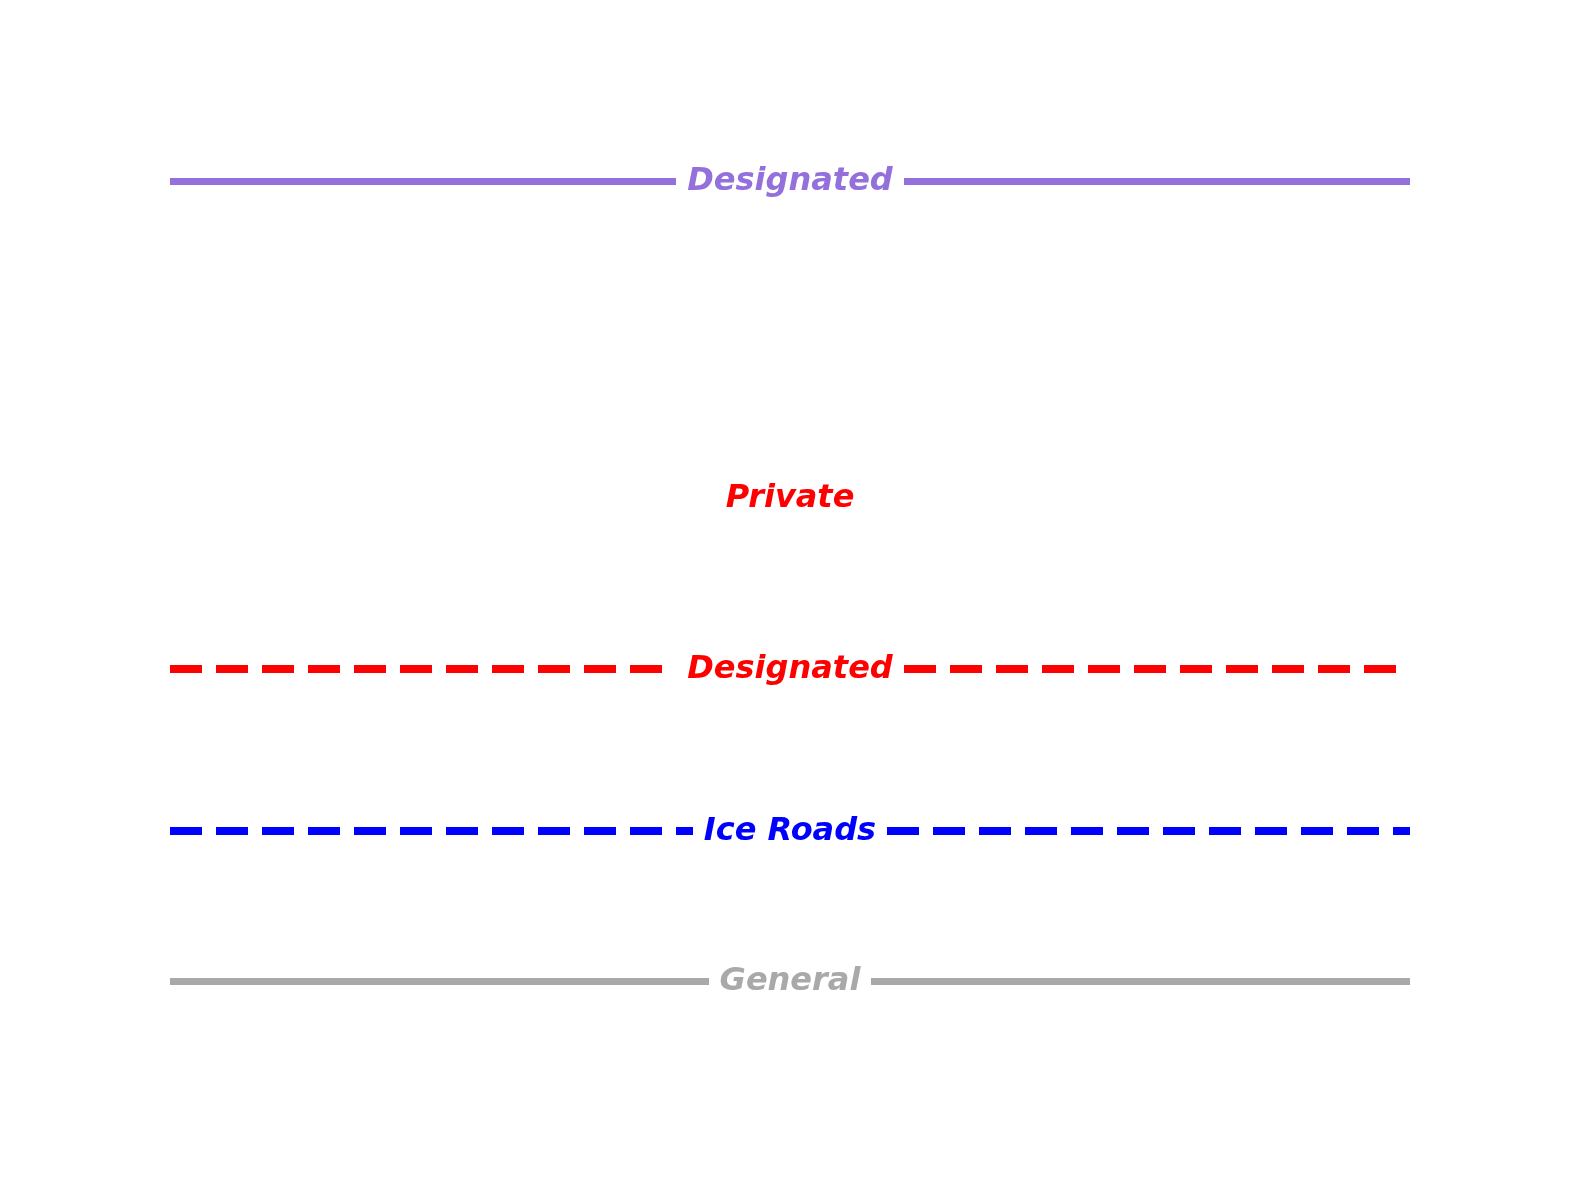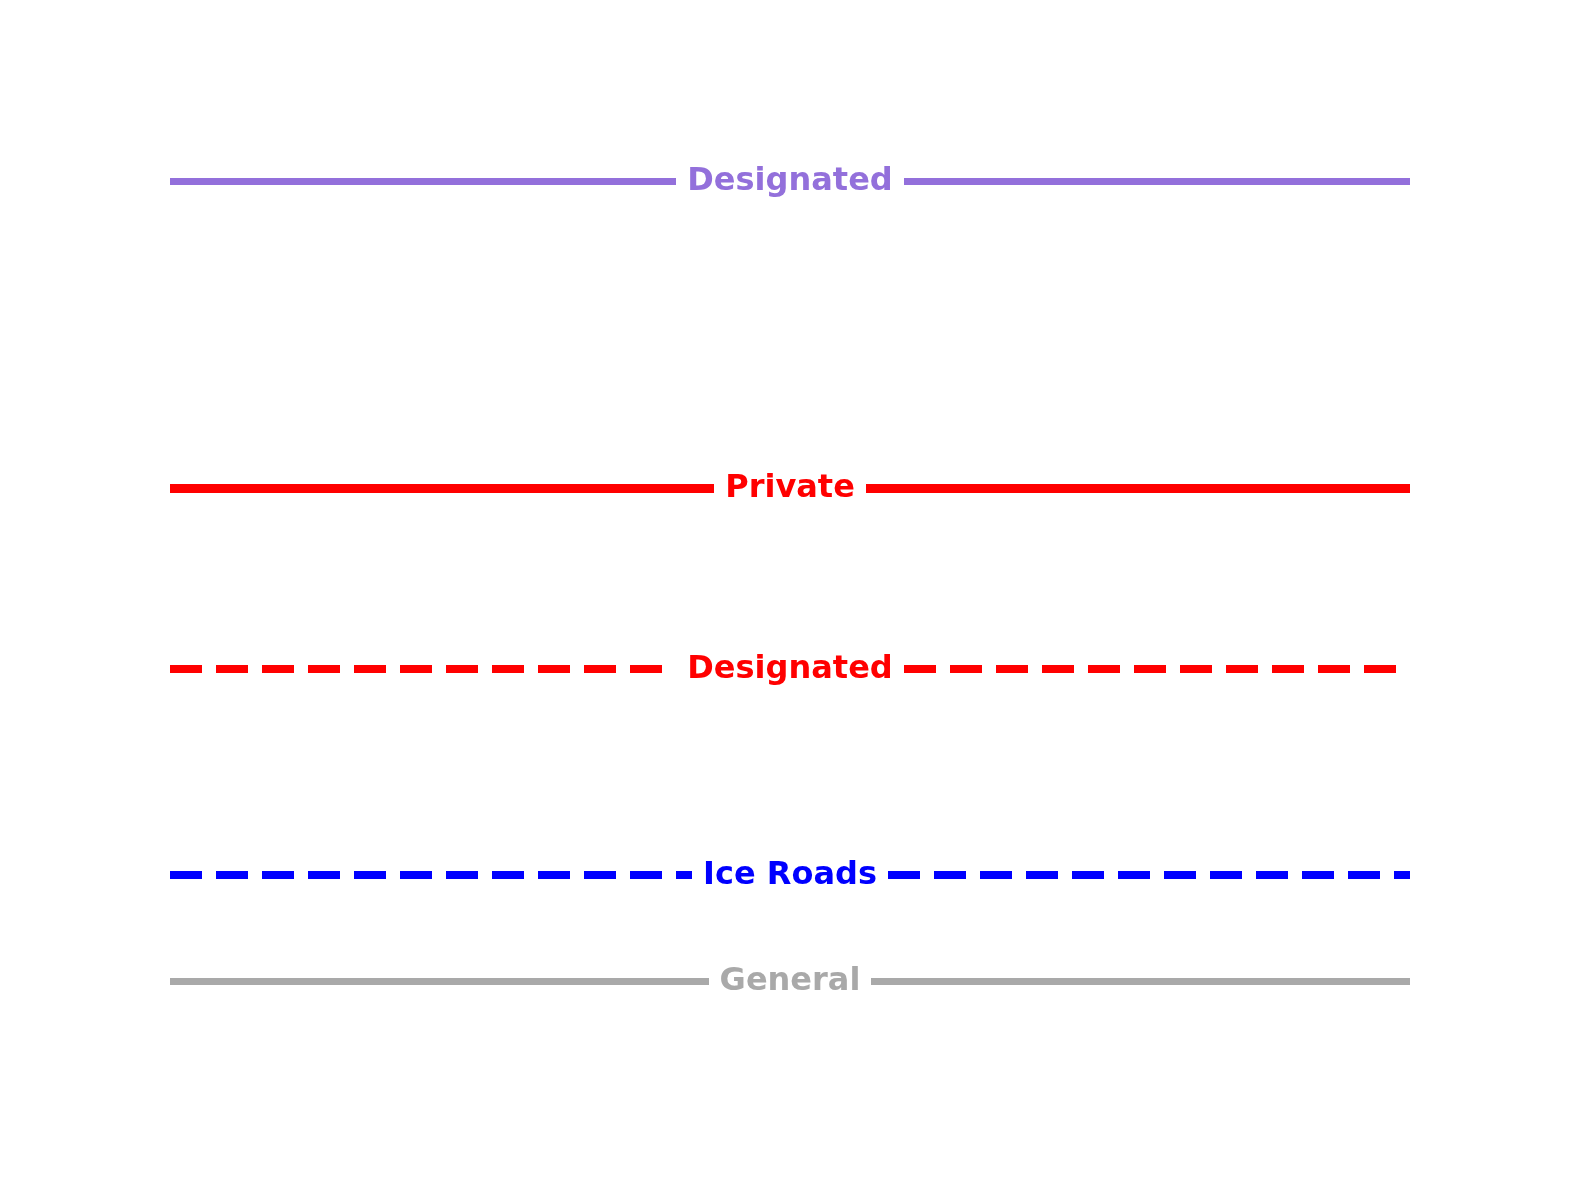--- a/index.html
+++ b/index.html
@@ -10,20 +10,21 @@
     width: 1580px;
     height: 1180px;
     background: #ffffff;
     position: relative;
     overflow: hidden;
     font-family: "DejaVu Sans", "Liberation Sans", sans-serif;
   }
   .legend {
     position: absolute;
     inset: 0;
+    font-style: italic;
   }
   .legend-row {
     position: absolute;
     left: 170px;
     width: 1240px;
     height: 60px;
     display: flex;
     align-items: center;
     transform: translateY(-50%);
   }
@@ -55,31 +56,31 @@
 </style>
 </head>
 <body>
 
 <div id="legend" class="legend">
     <div class="legend-row" style="top: 181px; --c: #9370DB; --t: 7px;">
       <span class="line-seg solid"></span>
       <span class="legend-label">Designated</span>
       <span class="line-seg solid"></span>
     </div>
-    <div class="legend-row" style="top: 488px; --c: #FF0000; --t: 9px;">
+    <div class="legend-row" style="top: 498px; flex-direction: column; --c: #FF0000; --t: 9px;">
       <span class="line-seg solid"></span>
       <span class="legend-label">Private</span>
       <span class="line-seg solid"></span>
     </div>
     <div class="legend-row" style="top: 668.5px; --c: #FF0000; --t: 8px; --dash: 32px; --period: 46px;">
       <span class="line-seg dashed"></span>
       <span class="legend-label">Designated</span>
       <span class="line-seg dashed"></span>
     </div>
-    <div class="legend-row" style="top: 875px; align-items: center; --c: #0000FF; --t: 8px; --dash: 32px; --period: 46px;">
+    <div class="legend-row" style="top: 831px; align-items: center; --c: #0000FF; --t: 8px; --dash: 32px; --period: 46px;">
       <span class="line-seg dashed"></span>
       <span class="legend-label">Ice Roads</span>
       <span class="line-seg dashed"></span>
     </div>
     <div class="legend-row" style="top: 981px; text-align: right; --c: #A9A9A9; --t: 7px;">
       <span class="line-seg solid"></span>
       <span class="legend-label">General</span>
       <span class="line-seg solid"></span>
     </div>
   </div>

